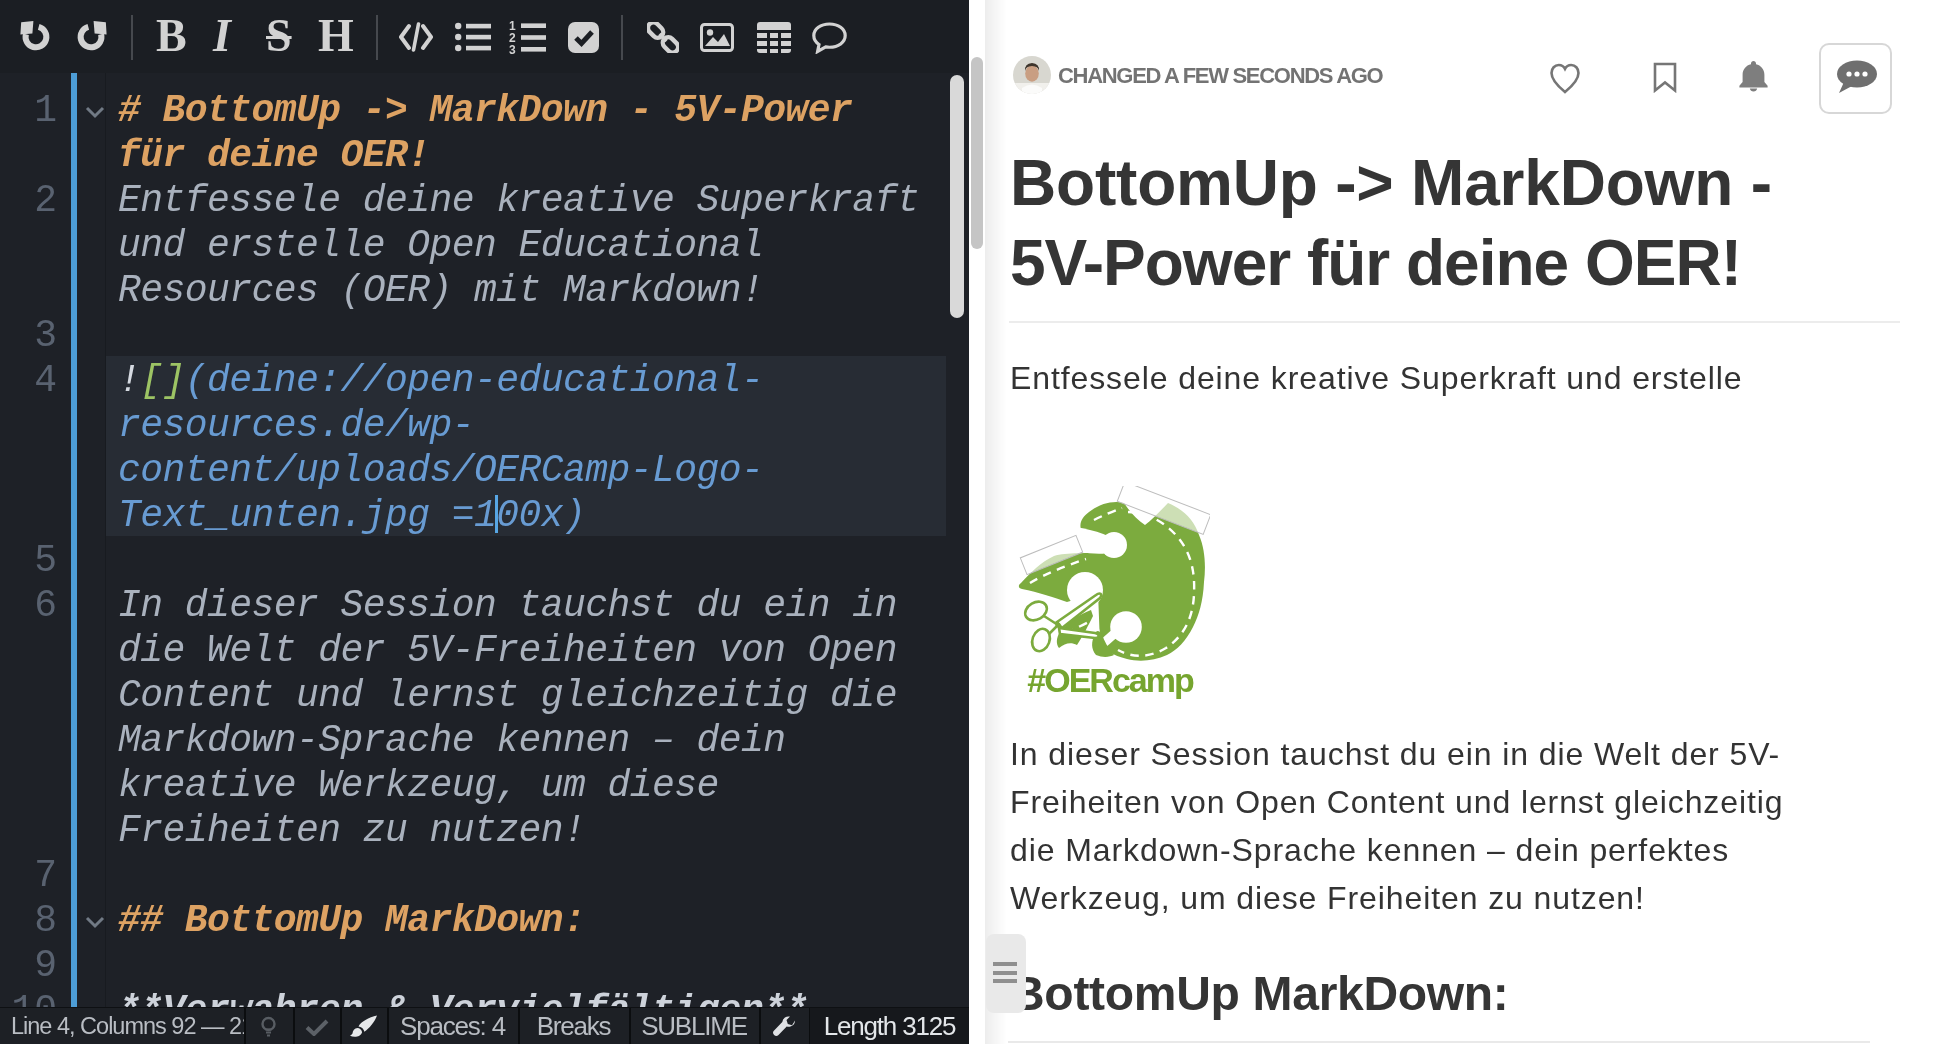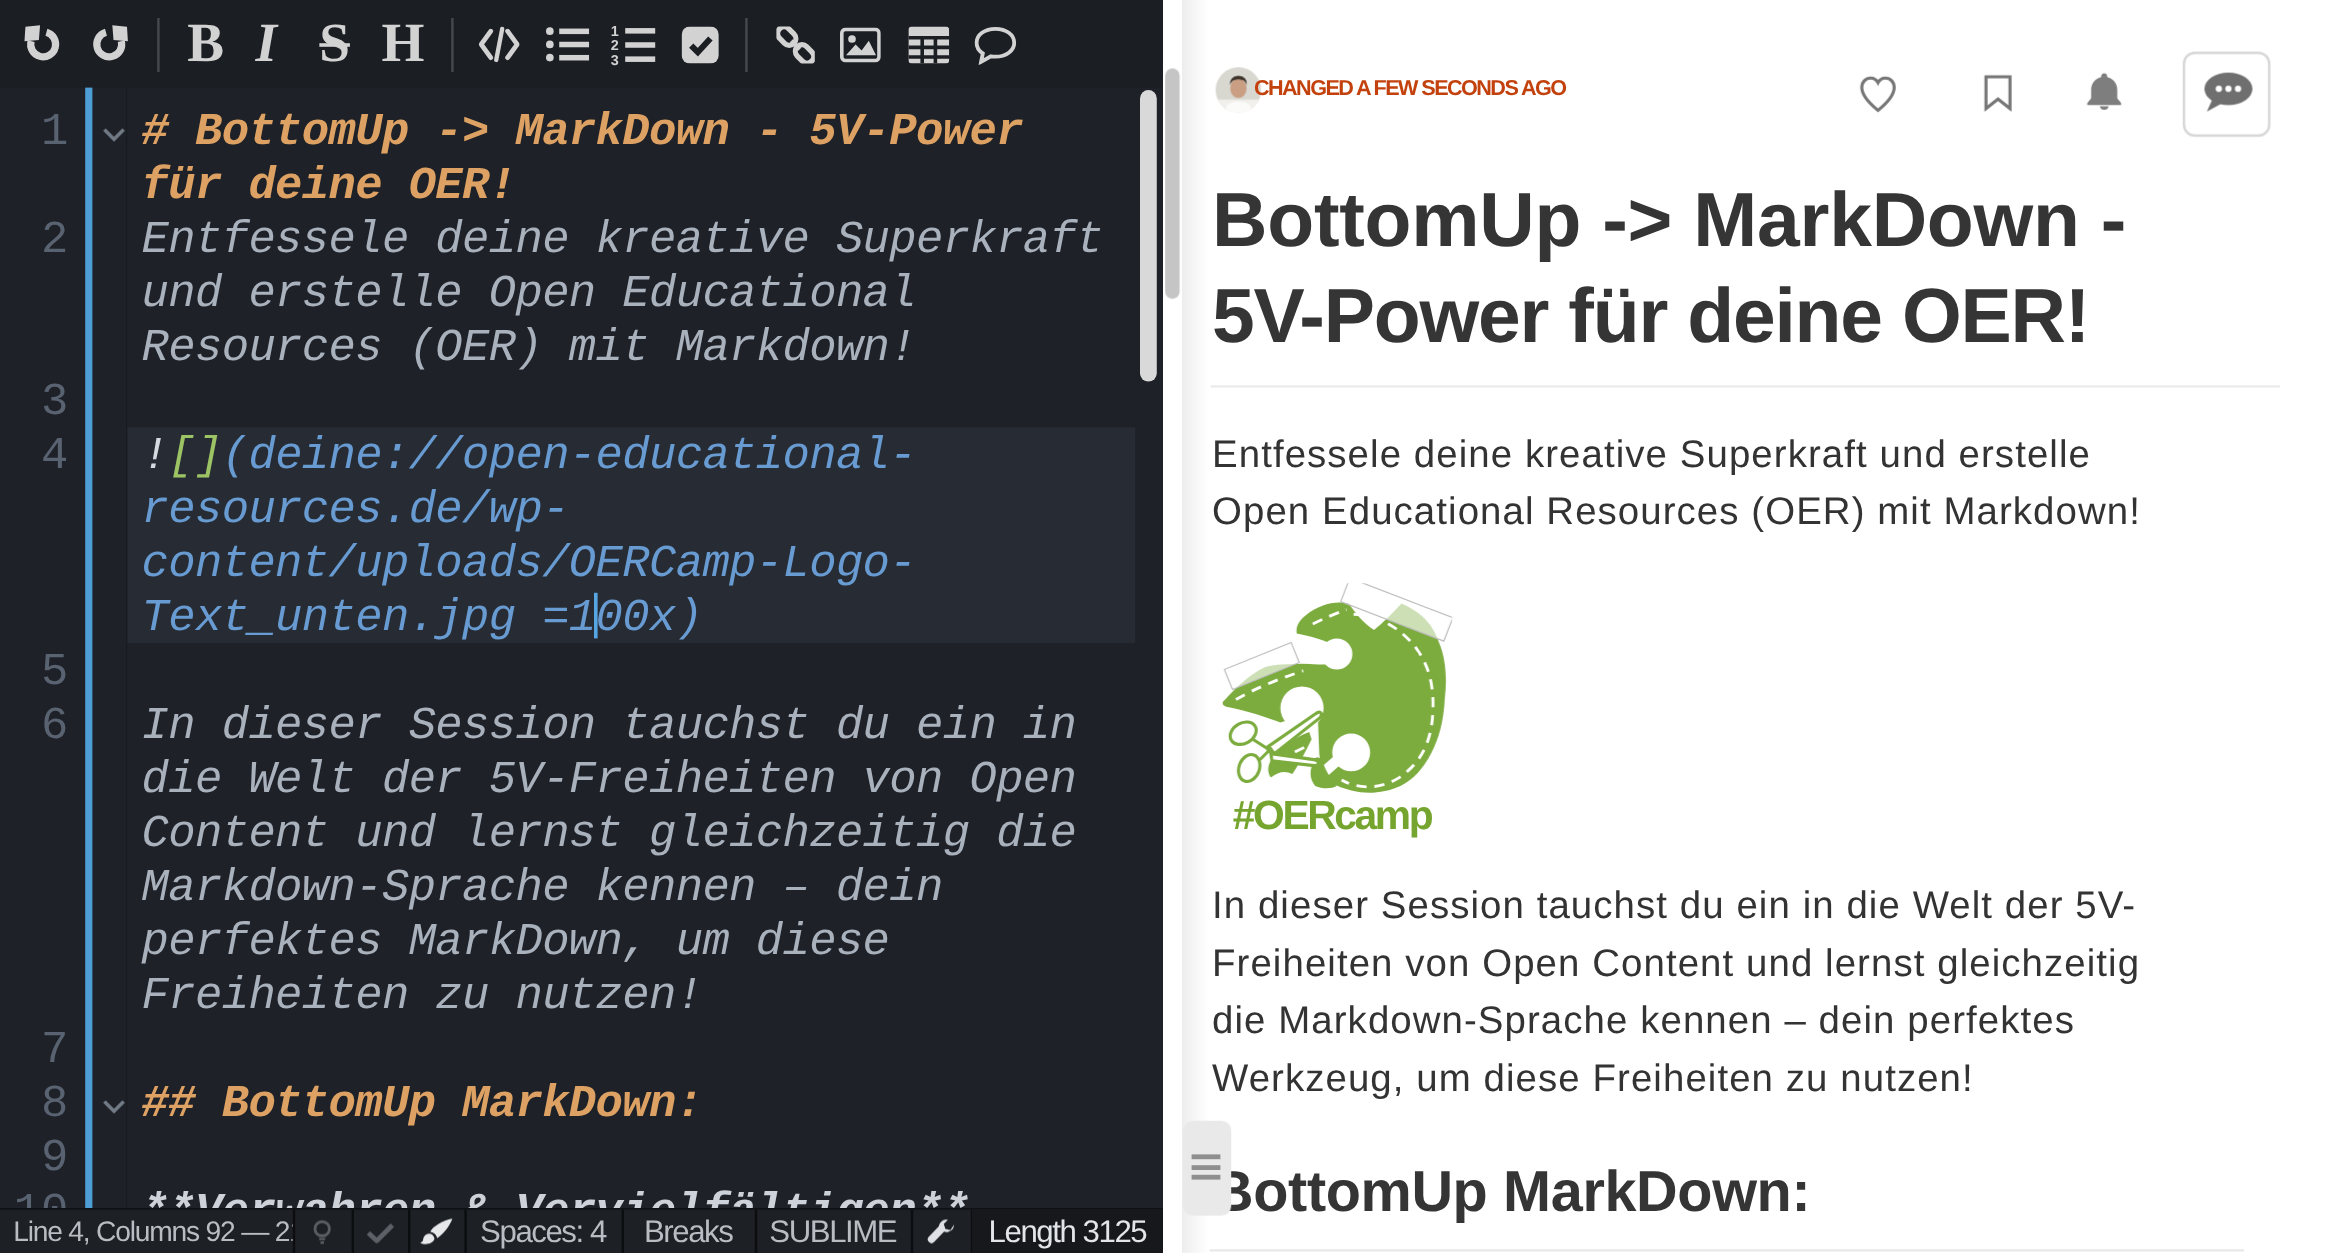--- a/index.html
+++ b/index.html
@@ -27,22 +27,22 @@
   #edscroll{position:absolute;left:950px;top:75px;width:14px;height:243px;background:#d9d9d9;border-radius:7px;}
   #statusbar{position:absolute;left:0;top:1007px;width:969px;height:37px;background:#1d2025;border-top:1px solid #0e1013;
        font-family:"Liberation Sans",sans-serif;font-size:26px;letter-spacing:-1.2px;color:#b9bdc3;}
   .sdiv{position:absolute;top:0;width:2px;height:37px;background:#0b0d0f;}
   .scell{position:absolute;top:0;height:37px;line-height:36px;text-align:center;}
   
   #preview{position:absolute;left:969px;top:0;width:969px;height:1044px;background:#fff;}
   #pvshadow{position:absolute;left:16px;top:0;width:22px;height:1044px;
      background:linear-gradient(to right, rgba(0,0,0,0.07), rgba(0,0,0,0));}
   #pvscroll{position:absolute;left:2px;top:57px;width:12px;height:192px;background:#c5c5c5;border-radius:6px;}
-  #changed{position:absolute;left:76px;top:63px;font-family:"Liberation Sans",sans-serif;
-      font-size:18px;font-weight:bold;color:#c2410c;letter-spacing:-1.3px;}
+  #changed{position:absolute;left:89px;top:63px;font-family:"Liberation Sans",sans-serif;
+      font-size:22px;font-weight:bold;color:#737373;letter-spacing:-1.3px;}
   #h1a,#h1b{position:absolute;left:41px;font-family:"Liberation Sans",sans-serif;font-weight:bold;
       font-size:64px;color:#353535;white-space:pre;}
   #h1rule{position:absolute;left:40px;top:321px;width:891px;height:2px;background:#ececec;}
   .para{position:absolute;left:41px;font-family:Liberation Sans, sans-serif;font-size:32px;
       color:#333;white-space:pre;letter-spacing:0.9px;}
   #h2a{position:absolute;left:41px;top:966px;font-family:"Liberation Sans",sans-serif;font-weight:bold;
       font-size:48px;color:#353535;letter-spacing:-0.3px;white-space:pre;}
   #h2rule{position:absolute;left:39px;top:1041px;width:862px;height:2px;background:#e9e9e9;}
   #handle{position:absolute;left:16.7px;top:933.7px;width:39.7px;height:79px;background:#e9e9e9;border-radius:8px;}
   #handle .bar{position:absolute;left:7.3px;width:24.4px;height:4px;background:#8f8f8f;}
@@ -136,21 +136,21 @@
     <div class="row" style="top:357.5px"><span class="tokw">!</span><span class="tokg">[]</span><span class="tokb">(deine://open-educational-</span></div>
     <div class="row" style="top:402.5px"><span class="tokb">resources.de/wp-</span></div>
     <div class="row" style="top:447.5px"><span class="tokb">content/uploads/OERCamp-Logo-</span></div>
     <div class="row" style="top:492.5px"><span class="tokb">Text_unten.jpg =1</span><span class="cursor"></span><span class="tokb">00x)</span></div>
     <div class="num" style="top:537.5px">5</div>
     <div class="num" style="top:582.5px">6</div>
     <div class="row" style="top:582.5px">In dieser Session tauchst du ein in</div>
     <div class="row" style="top:627.5px">die Welt der 5V-Freiheiten von Open</div>
     <div class="row" style="top:672.5px">Content und lernst gleichzeitig die</div>
     <div class="row" style="top:717.5px">Markdown-Sprache kennen – dein</div>
-    <div class="row" style="top:762.5px">perfektes MarkDown, um diese</div>
+    <div class="row" style="top:762.5px">kreative Werkzeug, um diese</div>
     <div class="row" style="top:807.5px">Freiheiten zu nutzen!</div>
     <div class="num" style="top:852.5px">7</div>
     <div class="num" style="top:897.5px">8</div>
     <svg class="chev" style="left:84px;top:914.9px" viewBox="0 0 22 14">
         <path d="M3 3 L11 11 L19 3" stroke="#717a85" stroke-width="3" fill="none"></path>
       </svg>
     <div class="row orange" style="top:897.5px">## BottomUp MarkDown:</div>
     <div class="num" style="top:942.5px">9</div>
     <div class="num" style="top:987.5px">10</div>
     <div class="row tokbold" style="top:987.5px">**Verwahren &amp; Vervielfältigen**</div>
@@ -222,21 +222,20 @@
       <path d="M12 24 L7 35 L20 28 Z" fill="#6f6f6f"></path>
       <circle cx="17" cy="16" r="2.6" fill="#fff"></circle>
         <circle cx="25" cy="16" r="2.6" fill="#fff"></circle>
         <circle cx="33" cy="16" r="2.6" fill="#fff"></circle>
     </svg>
   </div>
   <div id="h1a" style="top:146px;letter-spacing:-0.2px;">BottomUp -&gt; MarkDown -</div>
   <div id="h1b" style="top:226px;letter-spacing:-1px;">5V-Power für deine OER!</div>
   <div id="h1rule"></div>
   <div class="para" style="top:360px;">Entfessele deine kreative Superkraft und erstelle</div>
-  <div class="para" style="top:408px;">Open Educational Resources (OER) mit Markdown!</div>
   <svg id="logo" class="abs" style="left:41px;top:486px" width="200" height="222" viewBox="0 0 200 222">
     <path d="M72 46
              C68 38 72 31 79 26
              C89 18 103 14 114 17
              C120 26 127 34 135 39
              C143 33 151 24 158 17
              C174 24 184 34 189 49
              C195 63 196 80 194 96
              C193 116 189 129 183 141
              C176 155 167 164 157 169

